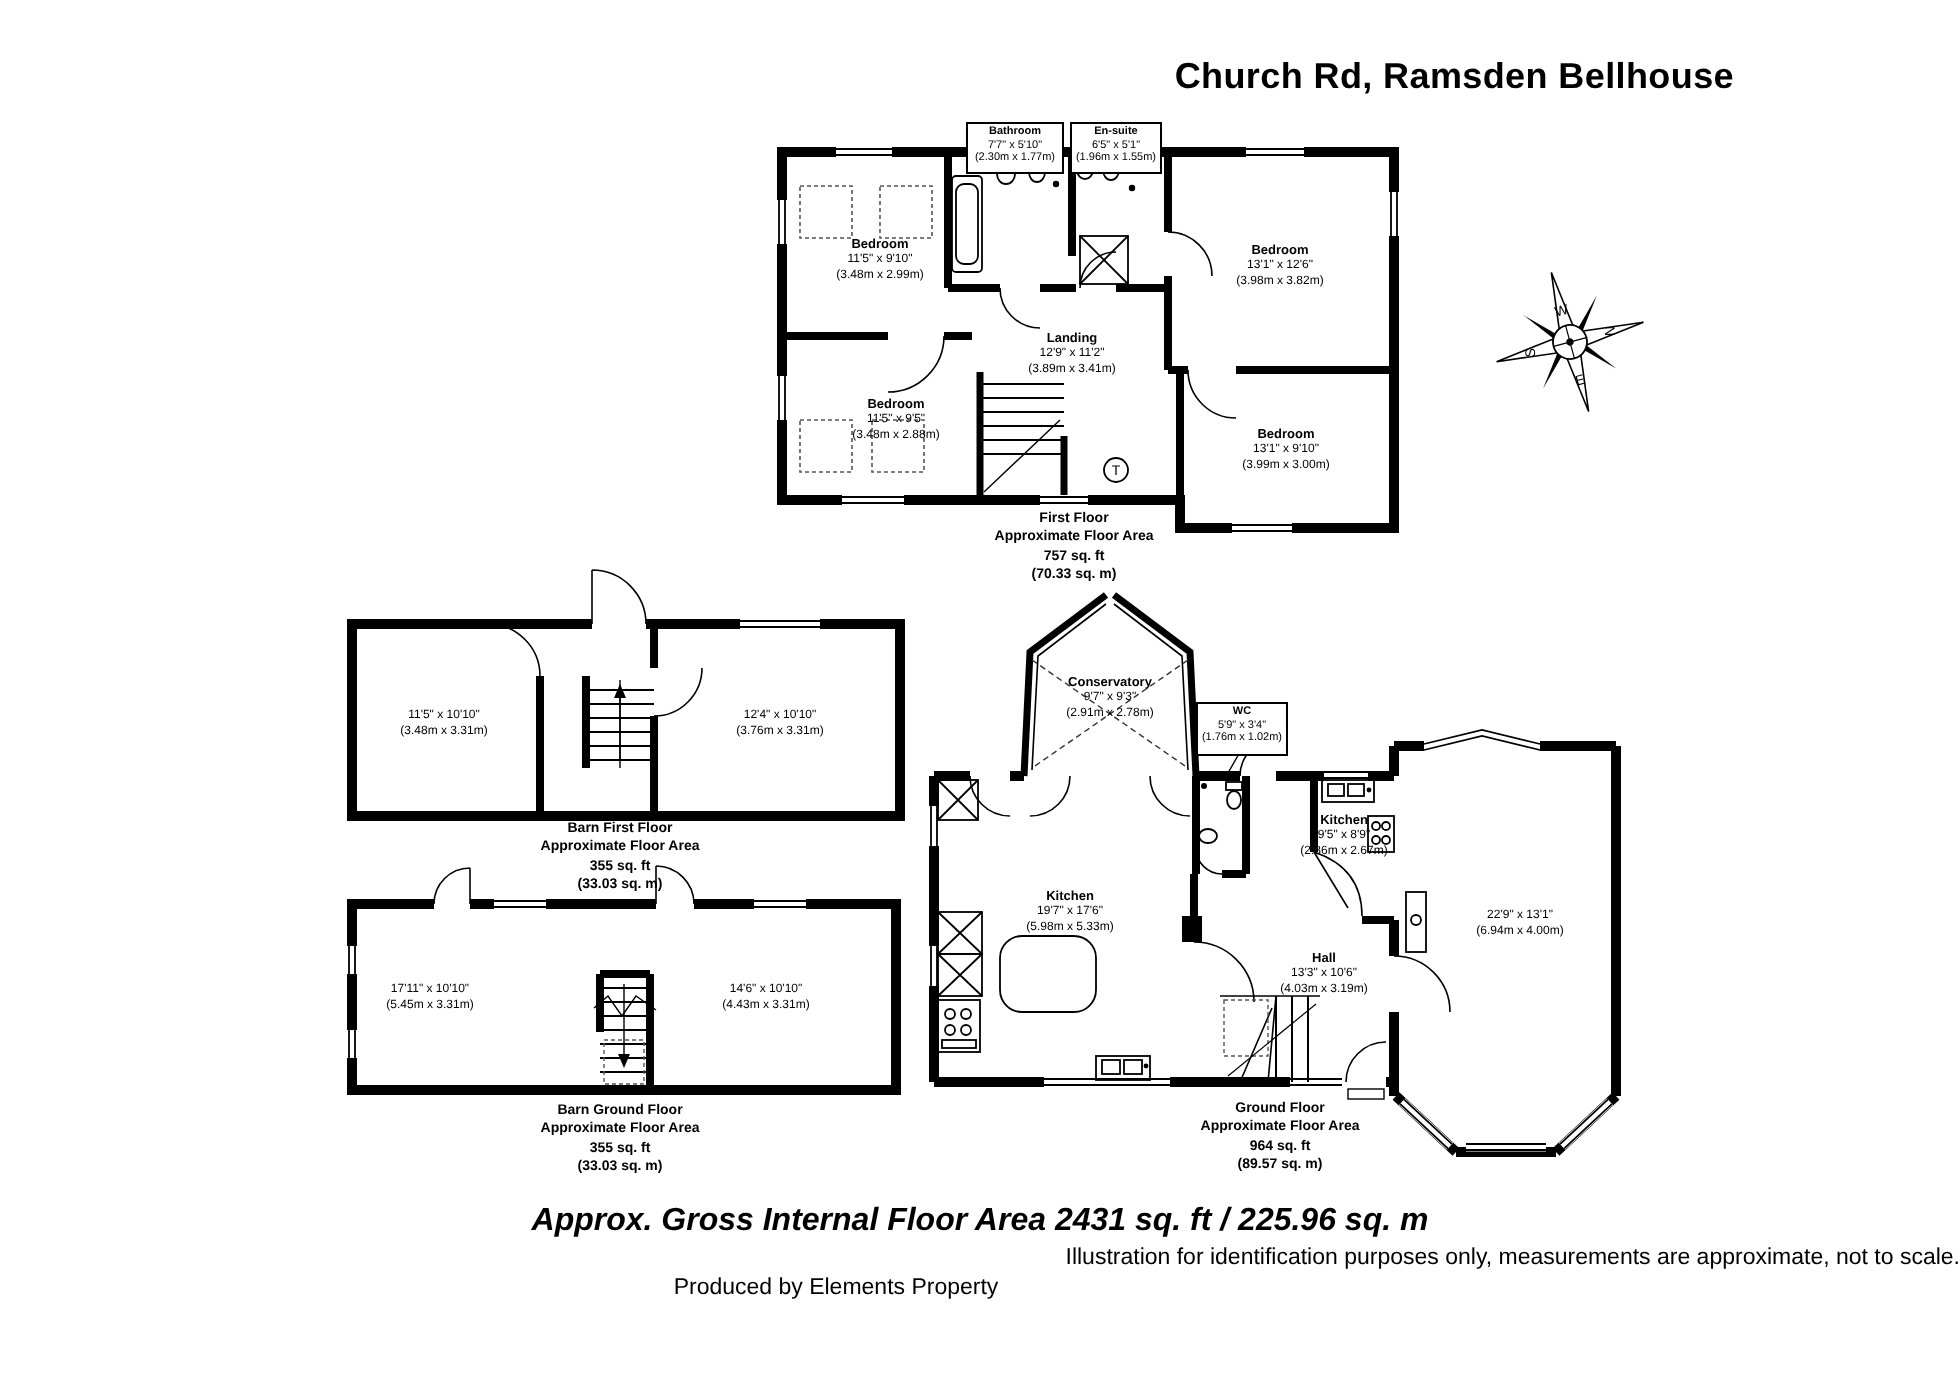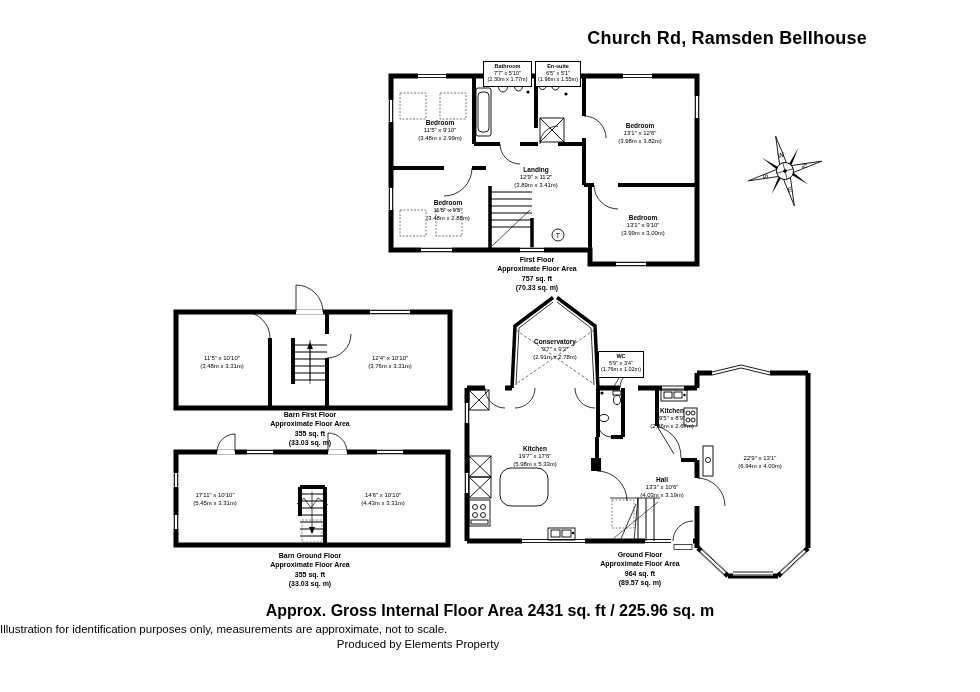--- a/index.html
+++ b/index.html
@@ -8,22 +8,22 @@
   svg{position:absolute;overflow:visible;}
   .lbl{position:absolute;transform:translate(-50%,-50%);text-align:center;line-height:1.3;white-space:nowrap;z-index:4;}
   .lbl .nm{font-weight:700;font-size:6.5px;}
   .lbl .ft{font-size:6px;}
   .lbl .m{font-size:6px;}
   .cap{position:absolute;transform:translate(-50%,-50%);text-align:center;font-weight:700;font-size:7px;line-height:1.35;white-space:nowrap;z-index:4;}
   .box{position:absolute;background:#fff;border:1px solid #000;text-align:center;line-height:1.2;z-index:6;padding-top:1px;}
   .box .nm{font-weight:700;font-size:5.5px;}
   .box .ft,.box .m{font-size:5.5px;}
   #title{position:absolute;top:28px;left:0;width:820px;text-align:right;font-size:18px;font-weight:700;letter-spacing:.2px;margin-left:47px;}
-  #footer-line1{position:absolute;top:602px;left:0;width:980px;text-align:center;font-size:16px;font-weight:700;}
-  #footer-line2{position:absolute;top:623px;left:0;width:980px;text-align:left;font-size:11.5px;}
+  #footer-line1{position:absolute;top:602px;left:0;width:980px;text-align:center;font-size:16px;font-weight:700;font-style:italic;}
+  #footer-line2{position:absolute;top:623px;left:0;width:980px;text-align:right;font-size:11.5px;}
   #footer-line3{position:absolute;top:638px;left:0;width:836px;text-align:center;font-size:11.5px;}
 </style>
 </head>
 <body>
 
 <div id="canvas">
 
   <div id="title">Church Rd, Ramsden Bellhouse</div>
 
   <svg style="left:388px;top:60px" width="316" height="212" viewBox="0 0 316 212">

